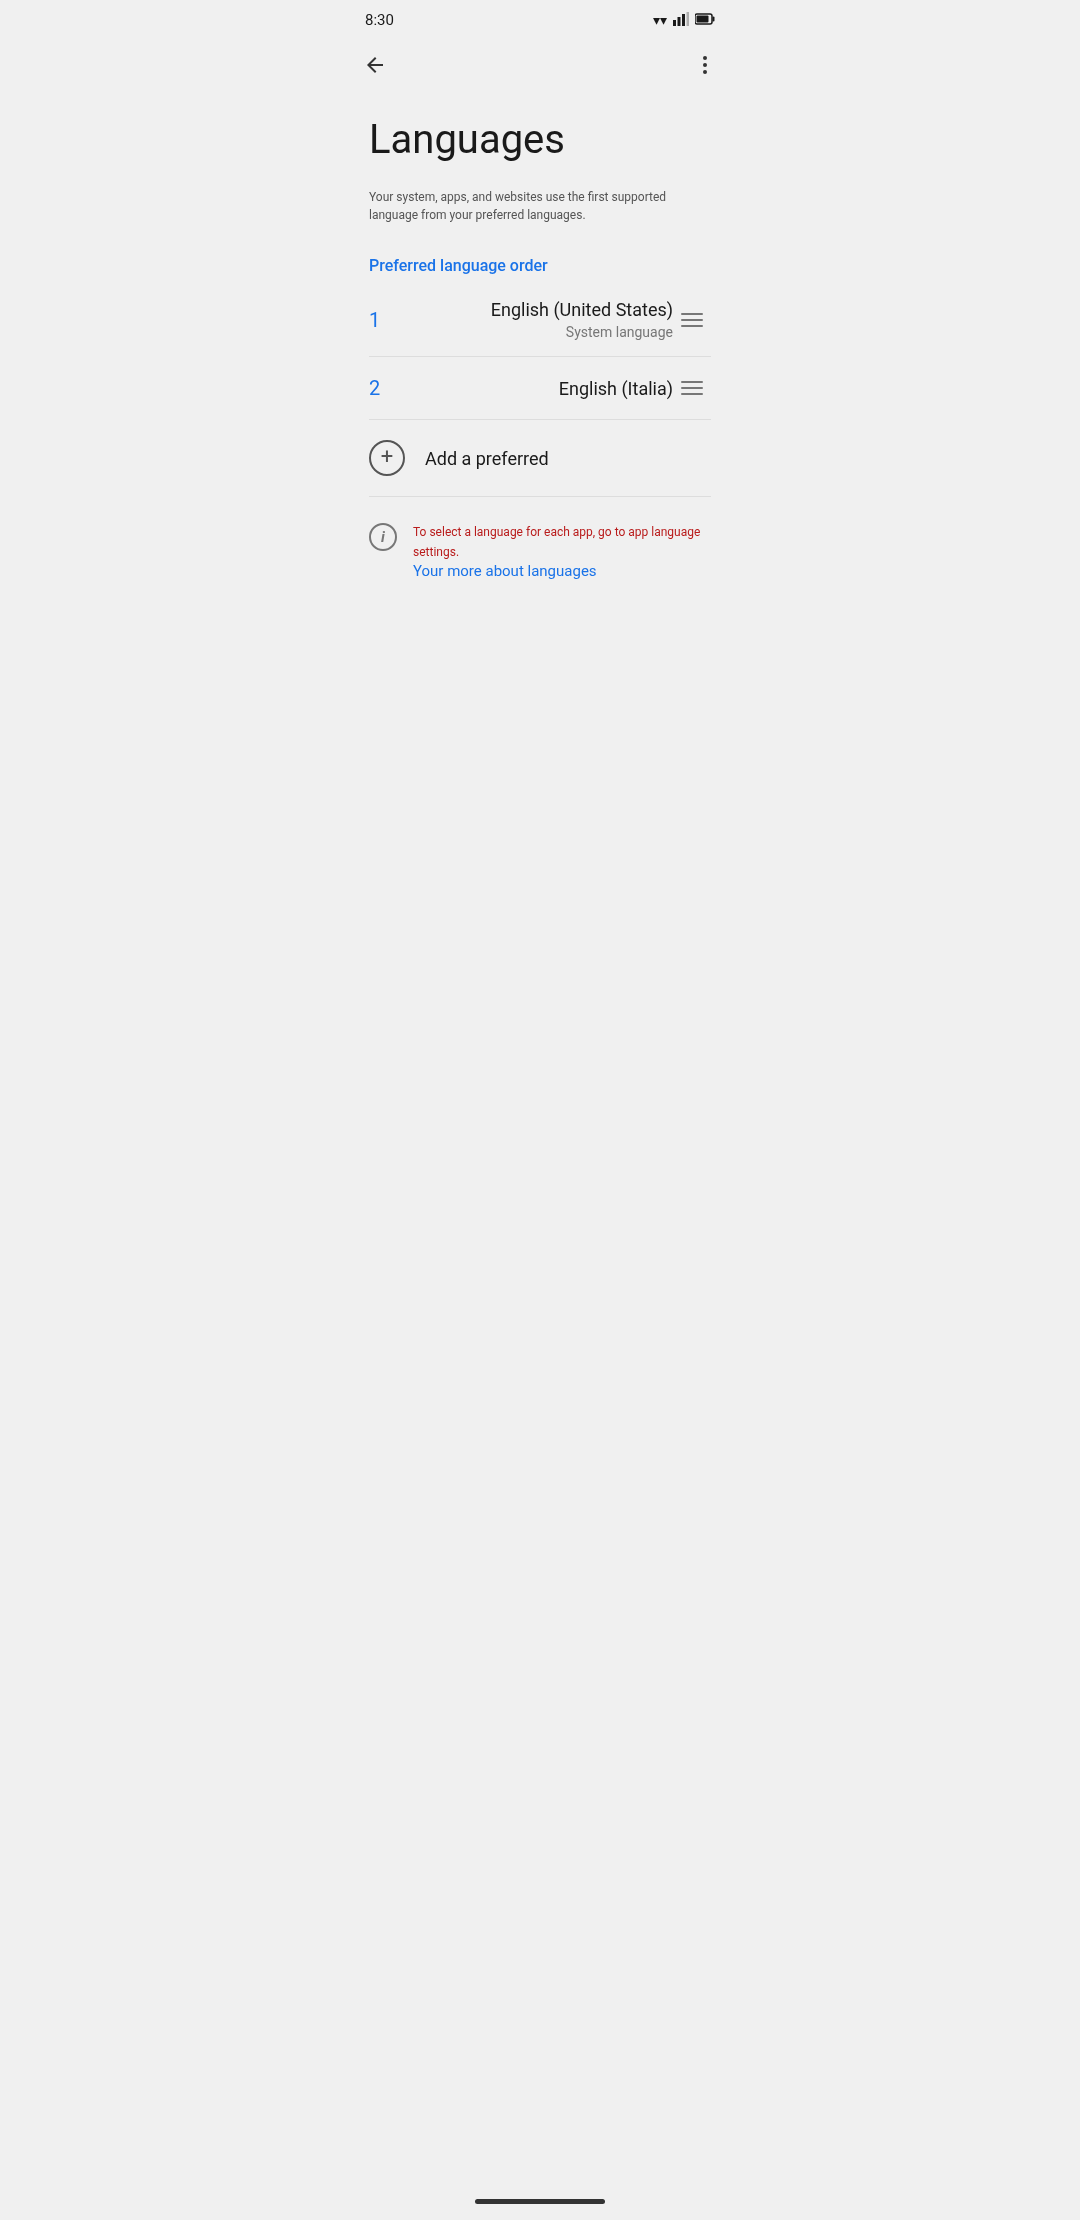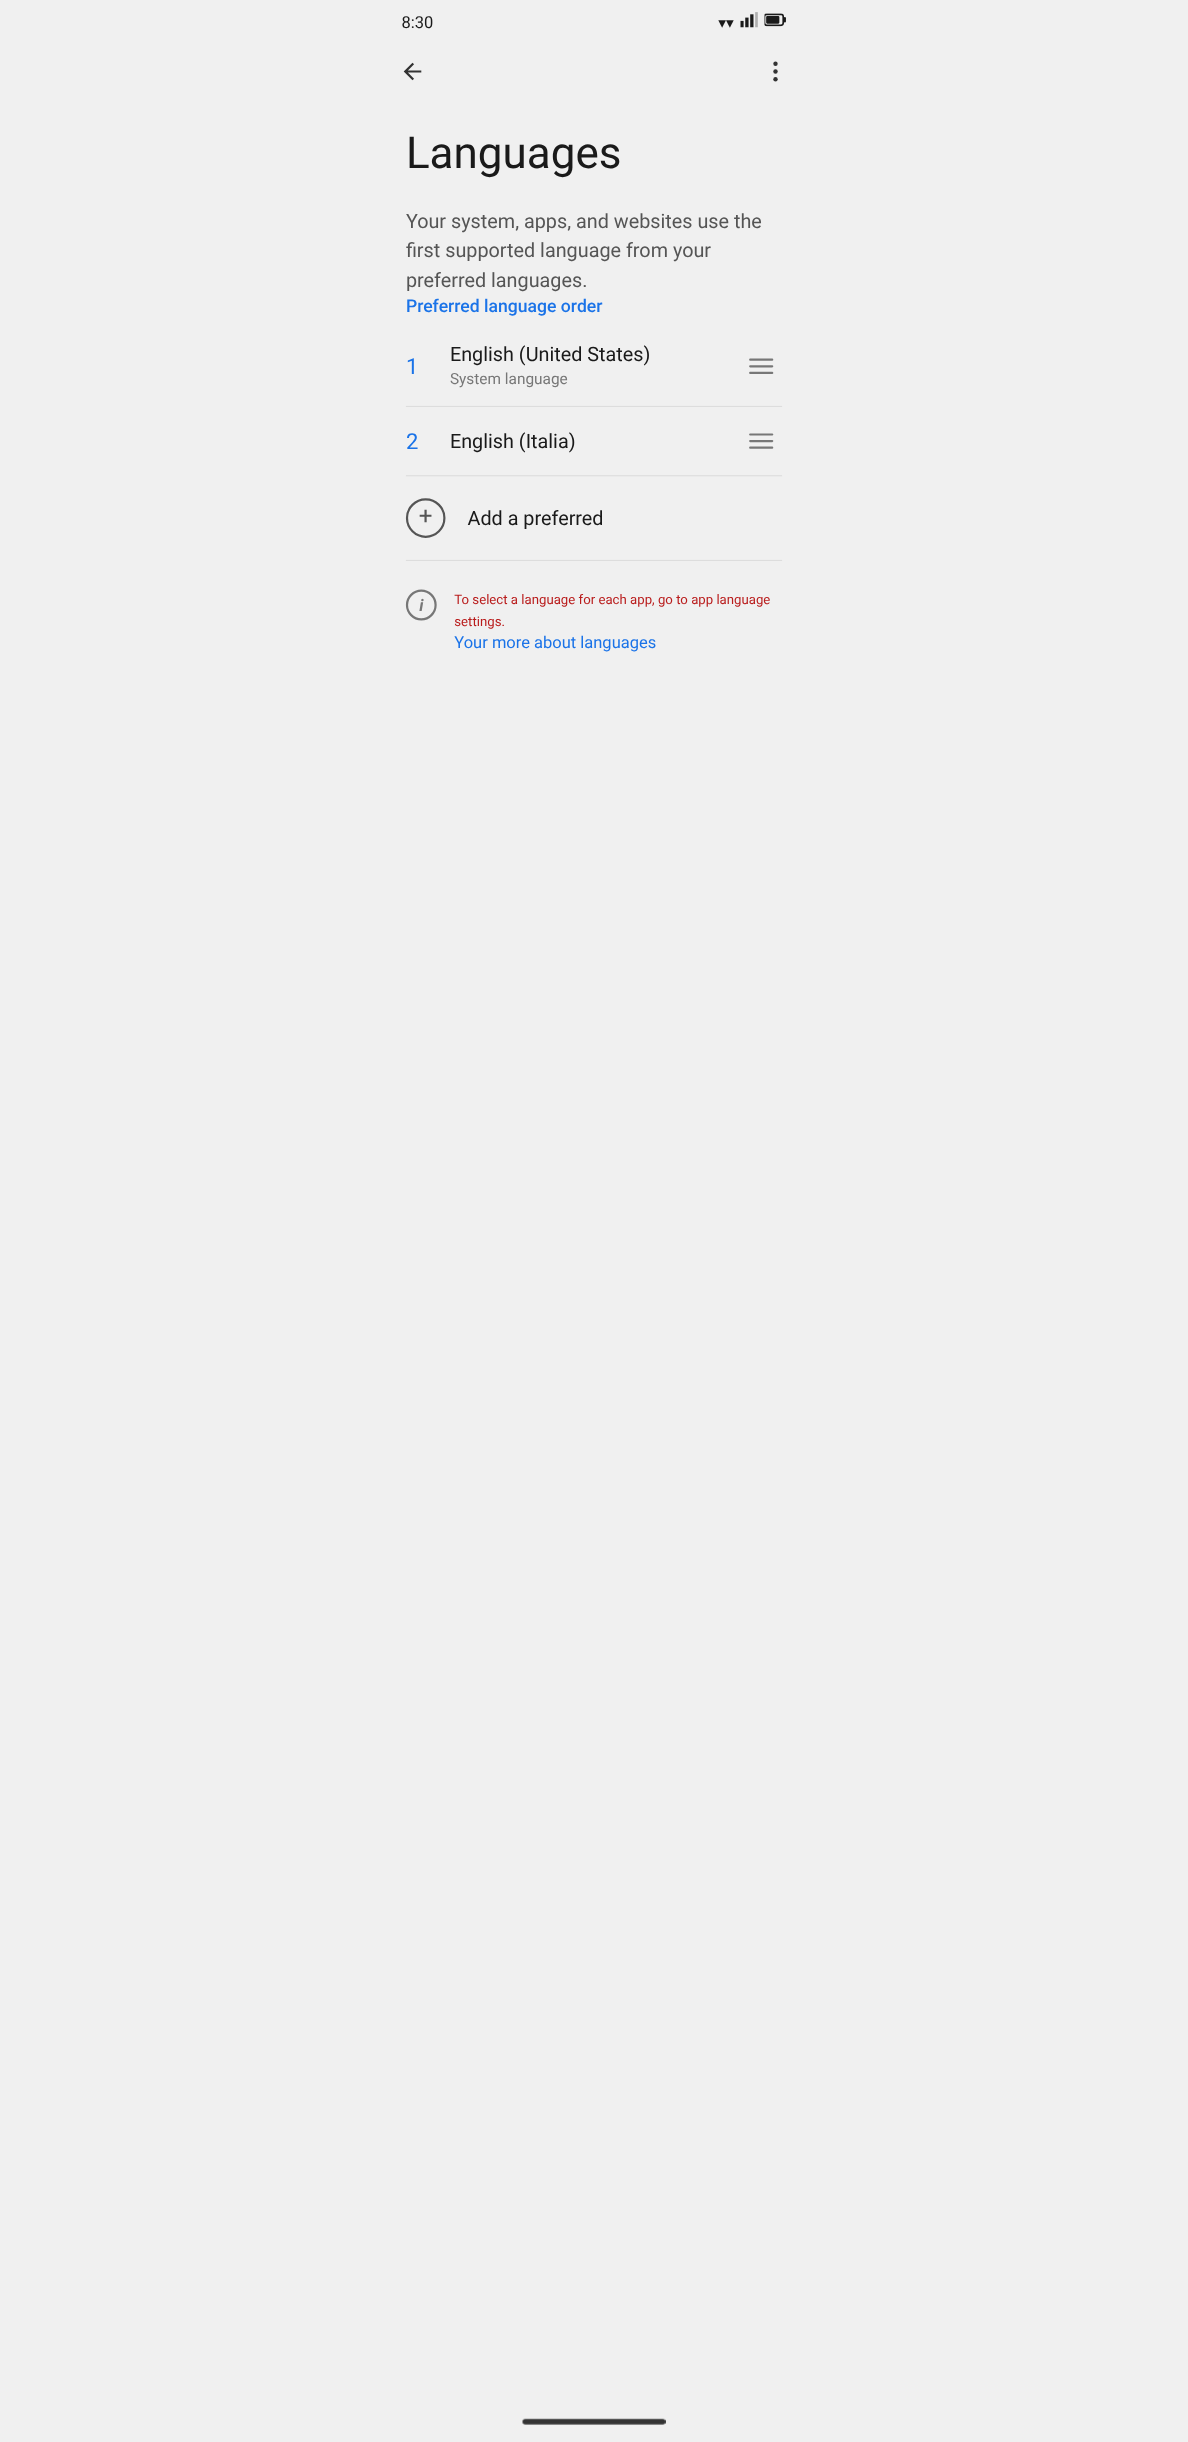--- a/index.html
+++ b/index.html
@@ -81,23 +81,24 @@
 
     .page-title {
       font-size: 40px;
       font-weight: 400;
       color: #1a1a1a;
       margin-bottom: 24px;
       line-height: 1.2;
     }
 
     .page-description {
-      font-size: 18px;
+      font-size: 12px;
       color: #555;
       line-height: 1.5;
+      margin-bottom: 32px;
     }
 
     .section-header {
       font-size: 16px;
       color: #1a73e8;
       font-weight: 500;
       margin-bottom: 8px;
       cursor: pointer;
     }
 
@@ -116,20 +117,21 @@
     .language-number {
       font-size: 20px;
       font-weight: 400;
       color: #1a73e8;
       width: 40px;
       flex-shrink: 0;
     }
 
     .language-info {
       flex: 1;
+      text-align: right;
     }
 
     .language-name {
       font-size: 18px;
       color: #1a1a1a;
       font-weight: 400;
     }
 
     .language-subtitle {
       font-size: 14px;

